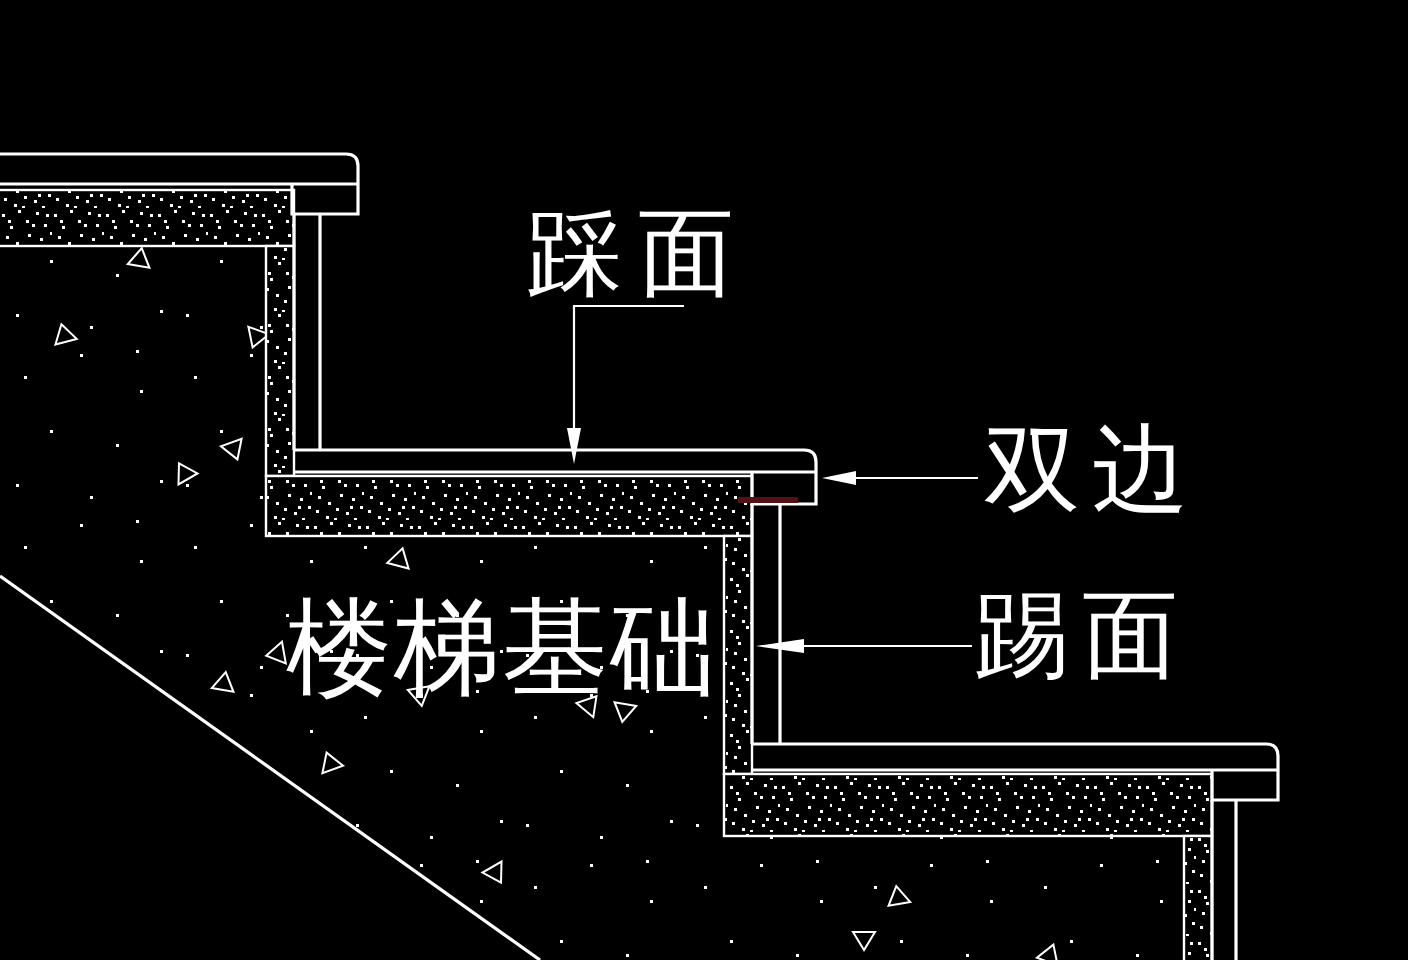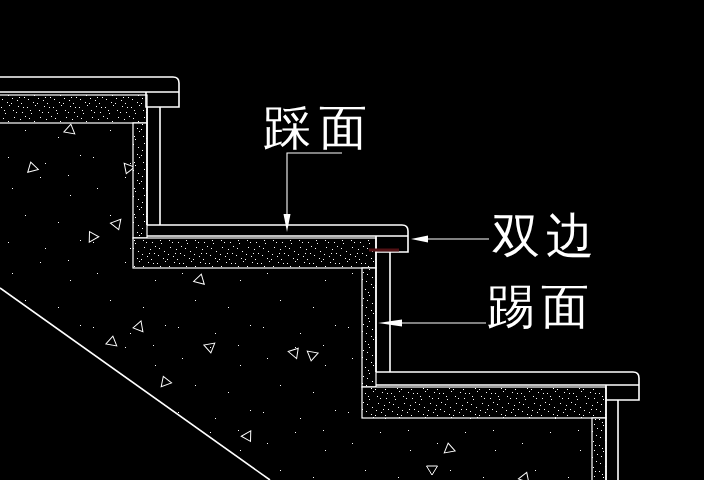--- a/index.html
+++ b/index.html
@@ -20,21 +20,21 @@
   .tri{stroke:var(--line,#fff);stroke-width:1;fill:none;}
   .cad-label{
     position:absolute;
     color:var(--text,#fff);
     line-height:1.04;
     white-space:nowrap;
     user-select:none;
   }
   #label-tread{left:263px;top:103px;font-size:48px;letter-spacing:8px;}
   #label-double-edge{left:492px;top:211px;font-size:48px;letter-spacing:6px;text-align:right;}
-  #label-riser{left:487px;top:282px;font-size:48px;letter-spacing:6px;}
+  #label-riser{left:487px;top:294px;font-size:48px;letter-spacing:6px;}
   #label-foundation{left:143px;top:298px;font-size:53px;letter-spacing:1px;}
 </style>
 </head>
 <body>
 
 <div id="viewport" style="--bg: #000000; --line: #ffffff; --text: #ffffff; --red: #521114;">
   <svg id="drawing" width="704" height="480" viewBox="0 0 704 480">
     <defs>
       <pattern id="dense" width="26" height="26" patternUnits="userSpaceOnUse">
         <g fill="#fff" shape-rendering="crispEdges">
@@ -131,13 +131,14 @@
       <line class="thin" x1="427" y1="239" x2="489" y2="239"></line>
       <polygon class="arrowhead" points="411,239 428,235.5 428,242.5"></polygon>
       <line class="thin" x1="400" y1="323" x2="486" y2="323"></line>
       <polygon class="arrowhead" points="378,323 402,319.5 402,326.5"></polygon>
     </g>
   </svg>
 
   <div class="cad-label" id="label-tread">踩面</div>
   <div class="cad-label" id="label-double-edge">双边</div>
   <div class="cad-label" id="label-riser">踢面</div>
+  <div class="cad-label" id="label-foundation">楼梯基础</div>
 </div>
 
 </body></html>

